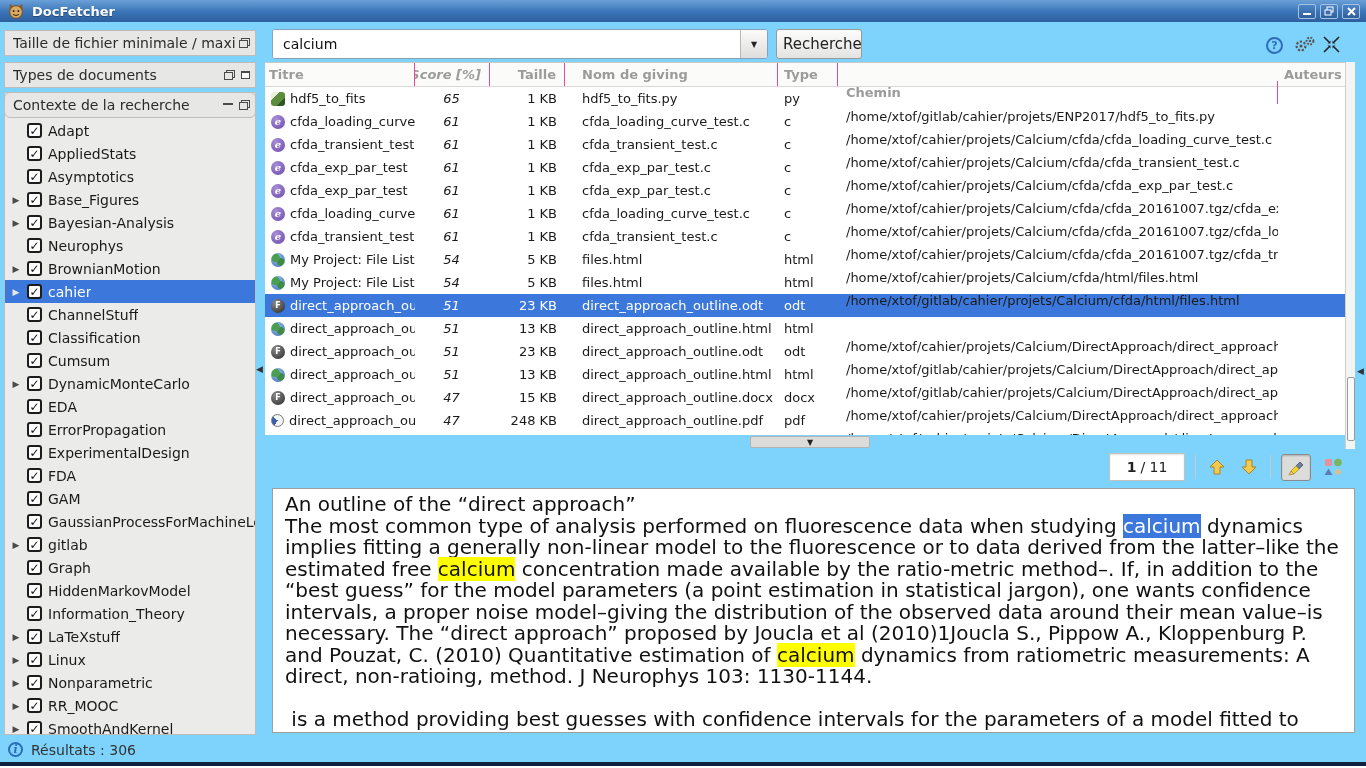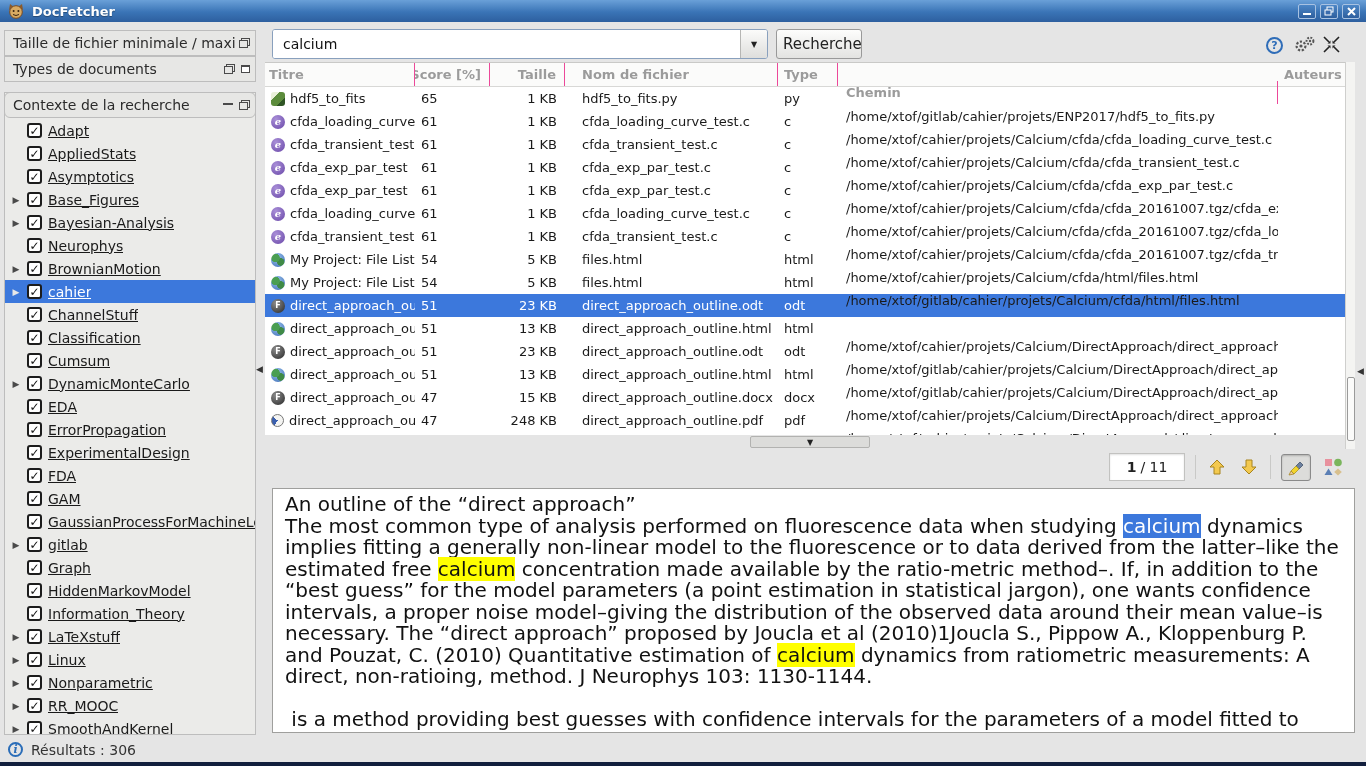--- a/index.html
+++ b/index.html
@@ -1,17 +1,17 @@
 <!DOCTYPE html>
 <html><head>
 <meta charset="utf-8">
 <style>
   html,body{margin:0;padding:0;background:#fff;}
   *{box-sizing:border-box;}
-  .window{position:relative;width:1366px;height:766px;background:#e5e5e5;overflow:hidden;
+  .window{position:relative;width:1366px;height:766px;background:#7dd3fc;overflow:hidden;
           font-family:"DejaVu Sans","Liberation Sans",sans-serif;color:#1a1a1a;padding-left:48px;}
 
   
   .titlebar{position:absolute;left:0;top:0;width:1366px;height:22px;
             background:linear-gradient(#6aa0d8,#3a74b6 55%,#2d5f9f);
             display:flex;align-items:center;padding:0 6px;}
   .app-icon{width:16px;height:16px;margin:0 8px 0 2px;flex:none;display:inline-block;}
   .wtitle{color:#fff;font-weight:bold;font-size:13px;text-shadow:0 1px 1px rgba(0,0,0,.35);}
   .winbtns{margin-left:auto;display:flex;gap:4px;}
   .winbtn{width:18px;height:15px;border:1px solid #a8c2e2;border-radius:2px;
@@ -32,21 +32,21 @@
   .panel3{position:absolute;left:4px;top:70px;width:252px;height:643px;border:1px solid #bdbdbd;background:#ebebe9;}
   .panel3 .panel-h{left:-1px;top:-1px;border-radius:6px;}
   .tree{position:absolute;left:0;top:26px;right:0;bottom:0;overflow:hidden;}
   .tree-item{height:23px;display:flex;align-items:center;font-size:14px;}
   .tree-item.selected{background:#3c78dc;color:#fff;}
   .expander{width:16px;flex:none;text-align:center;font-size:9px;color:#4a4a4a;padding-left:6px;}
   .tree-item.selected .expander{color:#e8e8e8;}
   .cb{display:inline-flex;align-items:center;justify-content:center;width:15px;height:15px;flex:none;
       border:2px solid #1c1c1c;border-radius:3px;background:#fff;color:#111;
       font-size:12px;font-weight:bold;margin:0 6px 0 6px;line-height:1;}
-  .tree-label{white-space:nowrap;overflow:hidden;text-decoration:underline;}
+  .tree-label{white-space:nowrap;overflow:hidden;}
 
   .sash-arrow-left{position:absolute;left:256px;top:364px;font-size:9px;color:#333;}
 
   
   .main{position:absolute;left:265px;top:22px;width:1101px;height:715px;}
   .search-row{position:absolute;left:0;top:0;width:100%;height:40px;}
   .combo{position:absolute;left:7px;top:7px;width:496px;height:30px;border:1px solid #89a0bd;
          border-radius:3px;background:#fff;display:flex;overflow:hidden;}
   .combo input{flex:1;border:none;outline:none;padding:0 10px;font-size:14px;
                font-family:"DejaVu Sans","Liberation Sans",sans-serif;color:#111;background:#fff;}
@@ -65,21 +65,21 @@
   .table{position:absolute;left:0;top:40px;width:1080px;height:373px;background:#fff;
          border-top:1px solid #c9c9c7;overflow:hidden;}
   .thead{display:flex;height:24px;background:#fbfbfa;border-bottom:1px solid #d8d8d6;
          font-size:13px;font-weight:bold;color:#9b9b9b;align-items:center;}
   .hcell{height:100%;display:flex;align-items:center;border-right:1px solid #ec4899;
          padding:0 4px 0 6px;overflow:hidden;white-space:nowrap;flex:none;}
   .trow{display:flex;height:23px;align-items:center;font-size:13px;white-space:nowrap;}
   .trow.selected{background:#3c78dc;color:#fff;}
   .tcell{overflow:hidden;white-space:nowrap;flex:none;padding:0 4px 0 6px;}
   .c-title{width:150px;display:flex;align-items:center;padding-left:4px;}
-  .c-score{width:75px;text-align:left;justify-content:flex-end;padding-right:8px;}
+  .c-score{width:75px;text-align:center;justify-content:flex-end;padding-right:8px;font-style:italic;}
   .c-size{width:75px;text-align:right;justify-content:flex-end;padding-right:8px;}
   .c-nom{width:213px;padding-left:17px;}
   .c-type{width:60px;}
   .c-chemin{width:440px;padding-left:8px;margin-top:36px;}
   .c-auth{flex:1;}
   .hcell.c-auth{border-right:none;}
 
   .ficon{width:14px;height:14px;border-radius:50%;flex:none;margin:0 5px 0 2px;
          display:inline-flex;align-items:center;justify-content:center;line-height:1;}
   .ficon.script{border-radius:3px;background:linear-gradient(135deg,#e9f0d9 0 32%,#5c8c3c 32% 70%,#2f5525 70%);}
@@ -168,21 +168,21 @@
     </span>
   </div>
 
   <div class="sidebar">
     <div class="panel-h" style="top:8px;">
       <span class="ph-label">Taille de fichier minimale / maximale</span>
       <span class="ph-icons">
           <span class="ic-restore"></span>
         </span>
     </div>
-    <div class="panel-h" style="top:34px;align-items:center;">
+    <div class="panel-h" style="top:40px;align-items:center;">
       <span class="ph-label">Types de documents</span>
       <span class="ph-icons">
         <span class="ic-restore"></span>
         <span class="ic-max"></span>
       </span>
     </div>
     <div class="panel3">
       <div class="panel-h">
         <span class="ph-label">Contexte de la recherche</span>
         <span class="ph-icons">
@@ -357,21 +357,21 @@
             <polygon points="9.5,9.5 9.5,12.5 12.5,9.5" fill="#222"></polygon>
         </svg>
       </span>
     </div>
 
     <div class="table">
       <div class="thead">
         <div class="hcell c-title">Titre</div>
         <div class="hcell c-score">Score [%]</div>
         <div class="hcell c-size">Taille</div>
-        <div class="hcell c-nom">Nom de fichier</div>
+        <div class="hcell c-nom">Nom de giving</div>
         <div class="hcell c-type">Type</div>
         <div class="hcell c-chemin">Chemin</div>
         <div class="hcell c-auth">Auteurs</div>
       </div>
       <div class="tbody">
           <div class="trow">
             <div class="tcell c-title">
               <span class="ficon script"></span>
               <span>hdf5_to_fits</span>
             </div>

